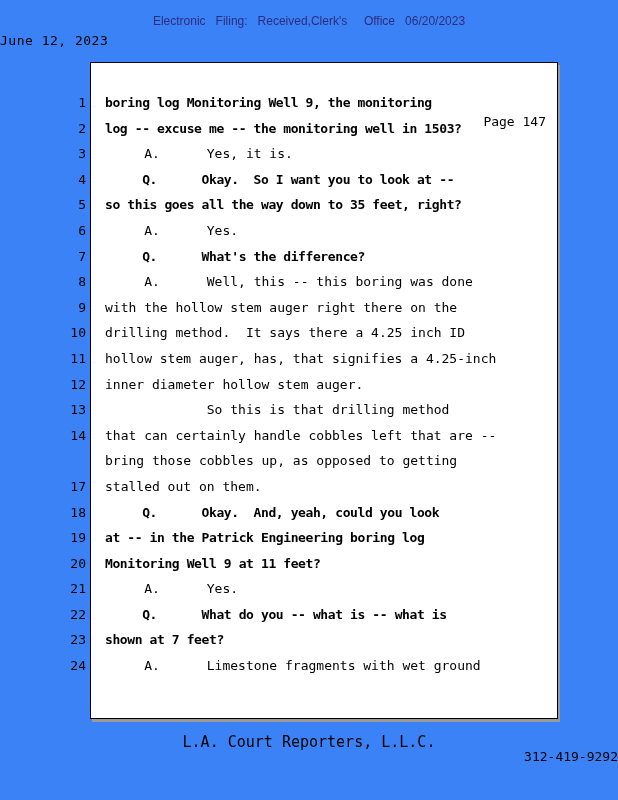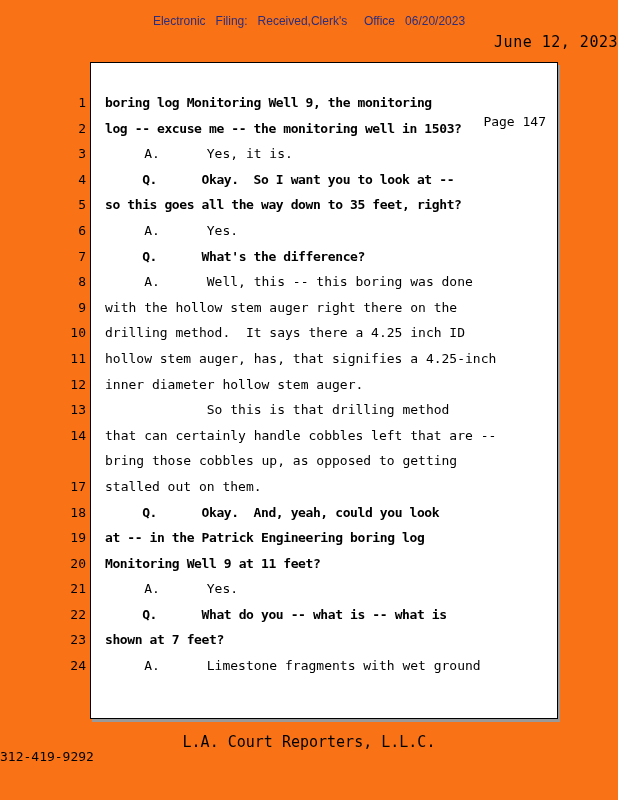--- a/index.html
+++ b/index.html
@@ -4,43 +4,43 @@
 <style>
   html, body {
     margin: 0;
     padding: 0;
     background: #ffffff;
   }
   .page {
     position: relative;
     width: 618px;
     height: 800px;
-    background: #f97316;
+    background: #3b82f6;
     color: #000000;
     font-family: "DejaVu Sans Mono", monospace;
     overflow: hidden;
   }
   .filing-stamp {
     position: absolute;
     top: 14px;
     left: 0;
     width: 100%;
     text-align: center;
     font-family: "Liberation Sans", sans-serif;
     font-size: 12px;
     color: #2d2d7d;
     white-space: pre;
   }
   .header-date {
     position: absolute;
     top: 33px;
     left: 0;
     width: 100%;
-    text-align: right;
-    font-size: 15px;
+    text-align: left;
+    font-size: 13px;
     letter-spacing: 0.5px;
     white-space: pre;
   }
   .transcript-box {
     position: absolute;
     left: 90px;
     top: 62px;
     width: 468px;
     height: 657px;
     border: 1px solid #000000;
@@ -94,21 +94,21 @@
     width: 100%;
     text-align: center;
     font-size: 15px;
     white-space: pre;
   }
   .footer-phone {
     position: absolute;
     top: 749px;
     left: 0;
     width: 100%;
-    text-align: left;
+    text-align: right;
     font-size: 13px;
     white-space: pre;
   }
 </style>
 </head>
 <body>
 
 <div class="page">
 
   <div class="filing-stamp">Electronic   Filing:   Received,Clerk's     Office   06/20/2023</div>

